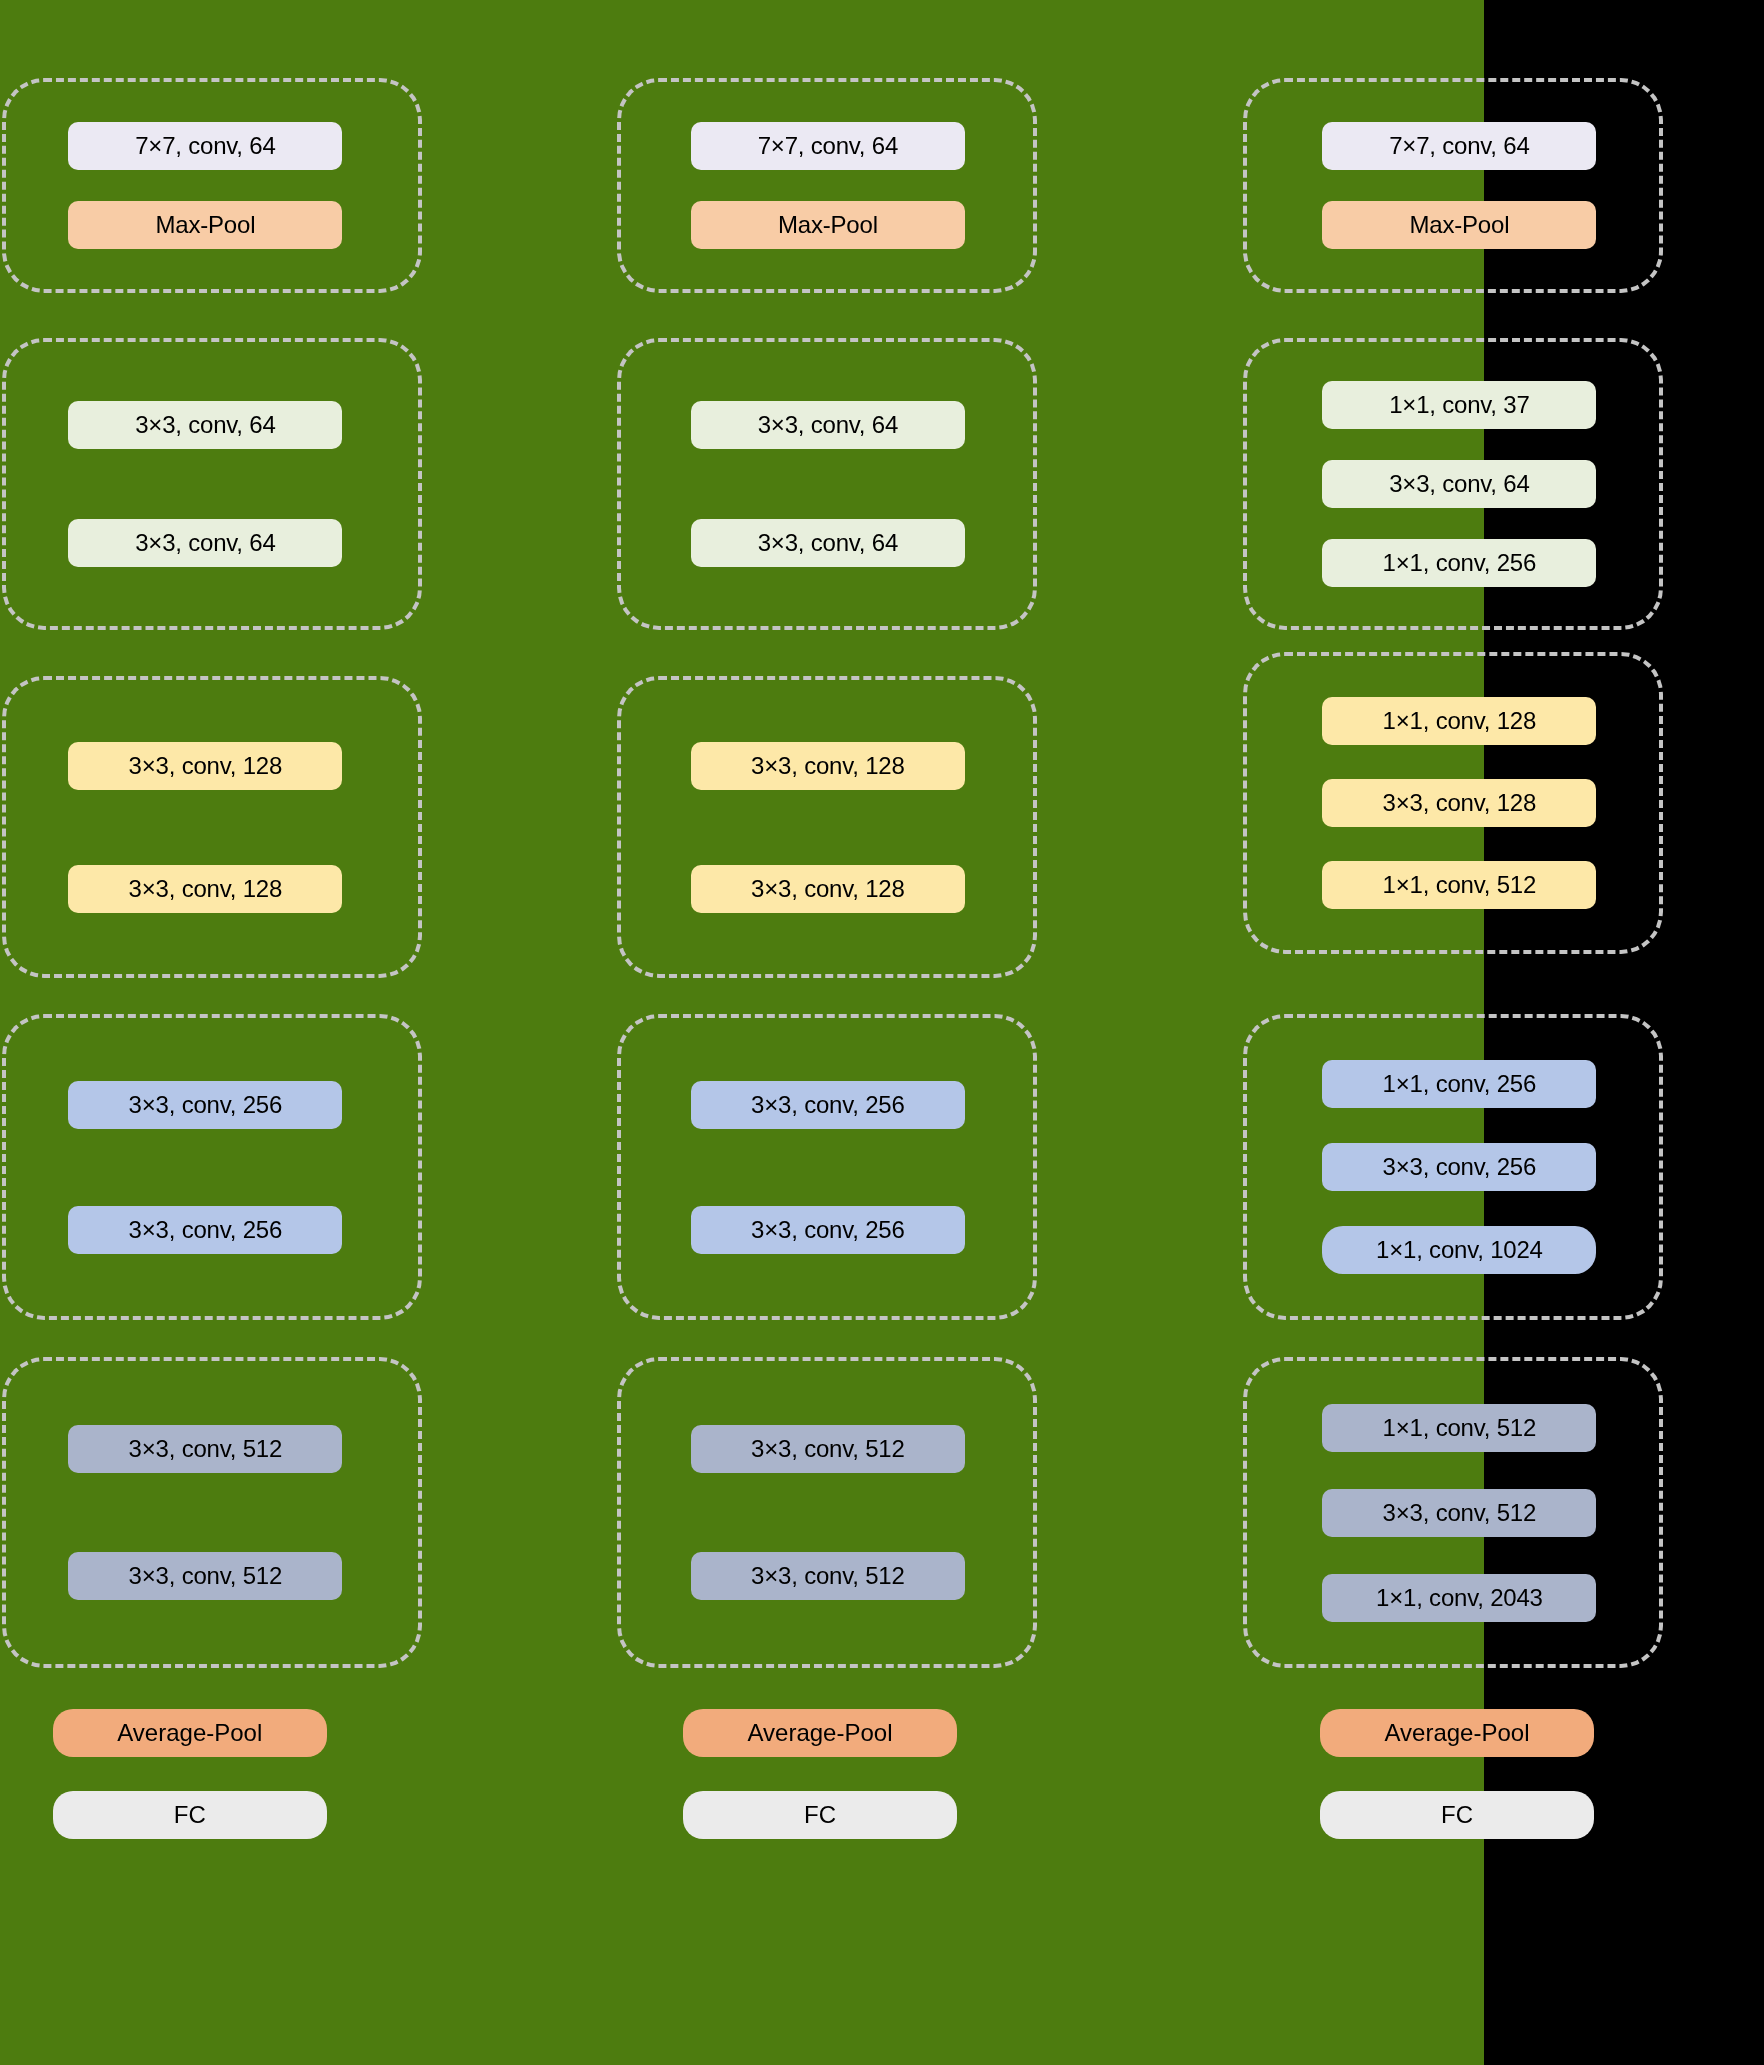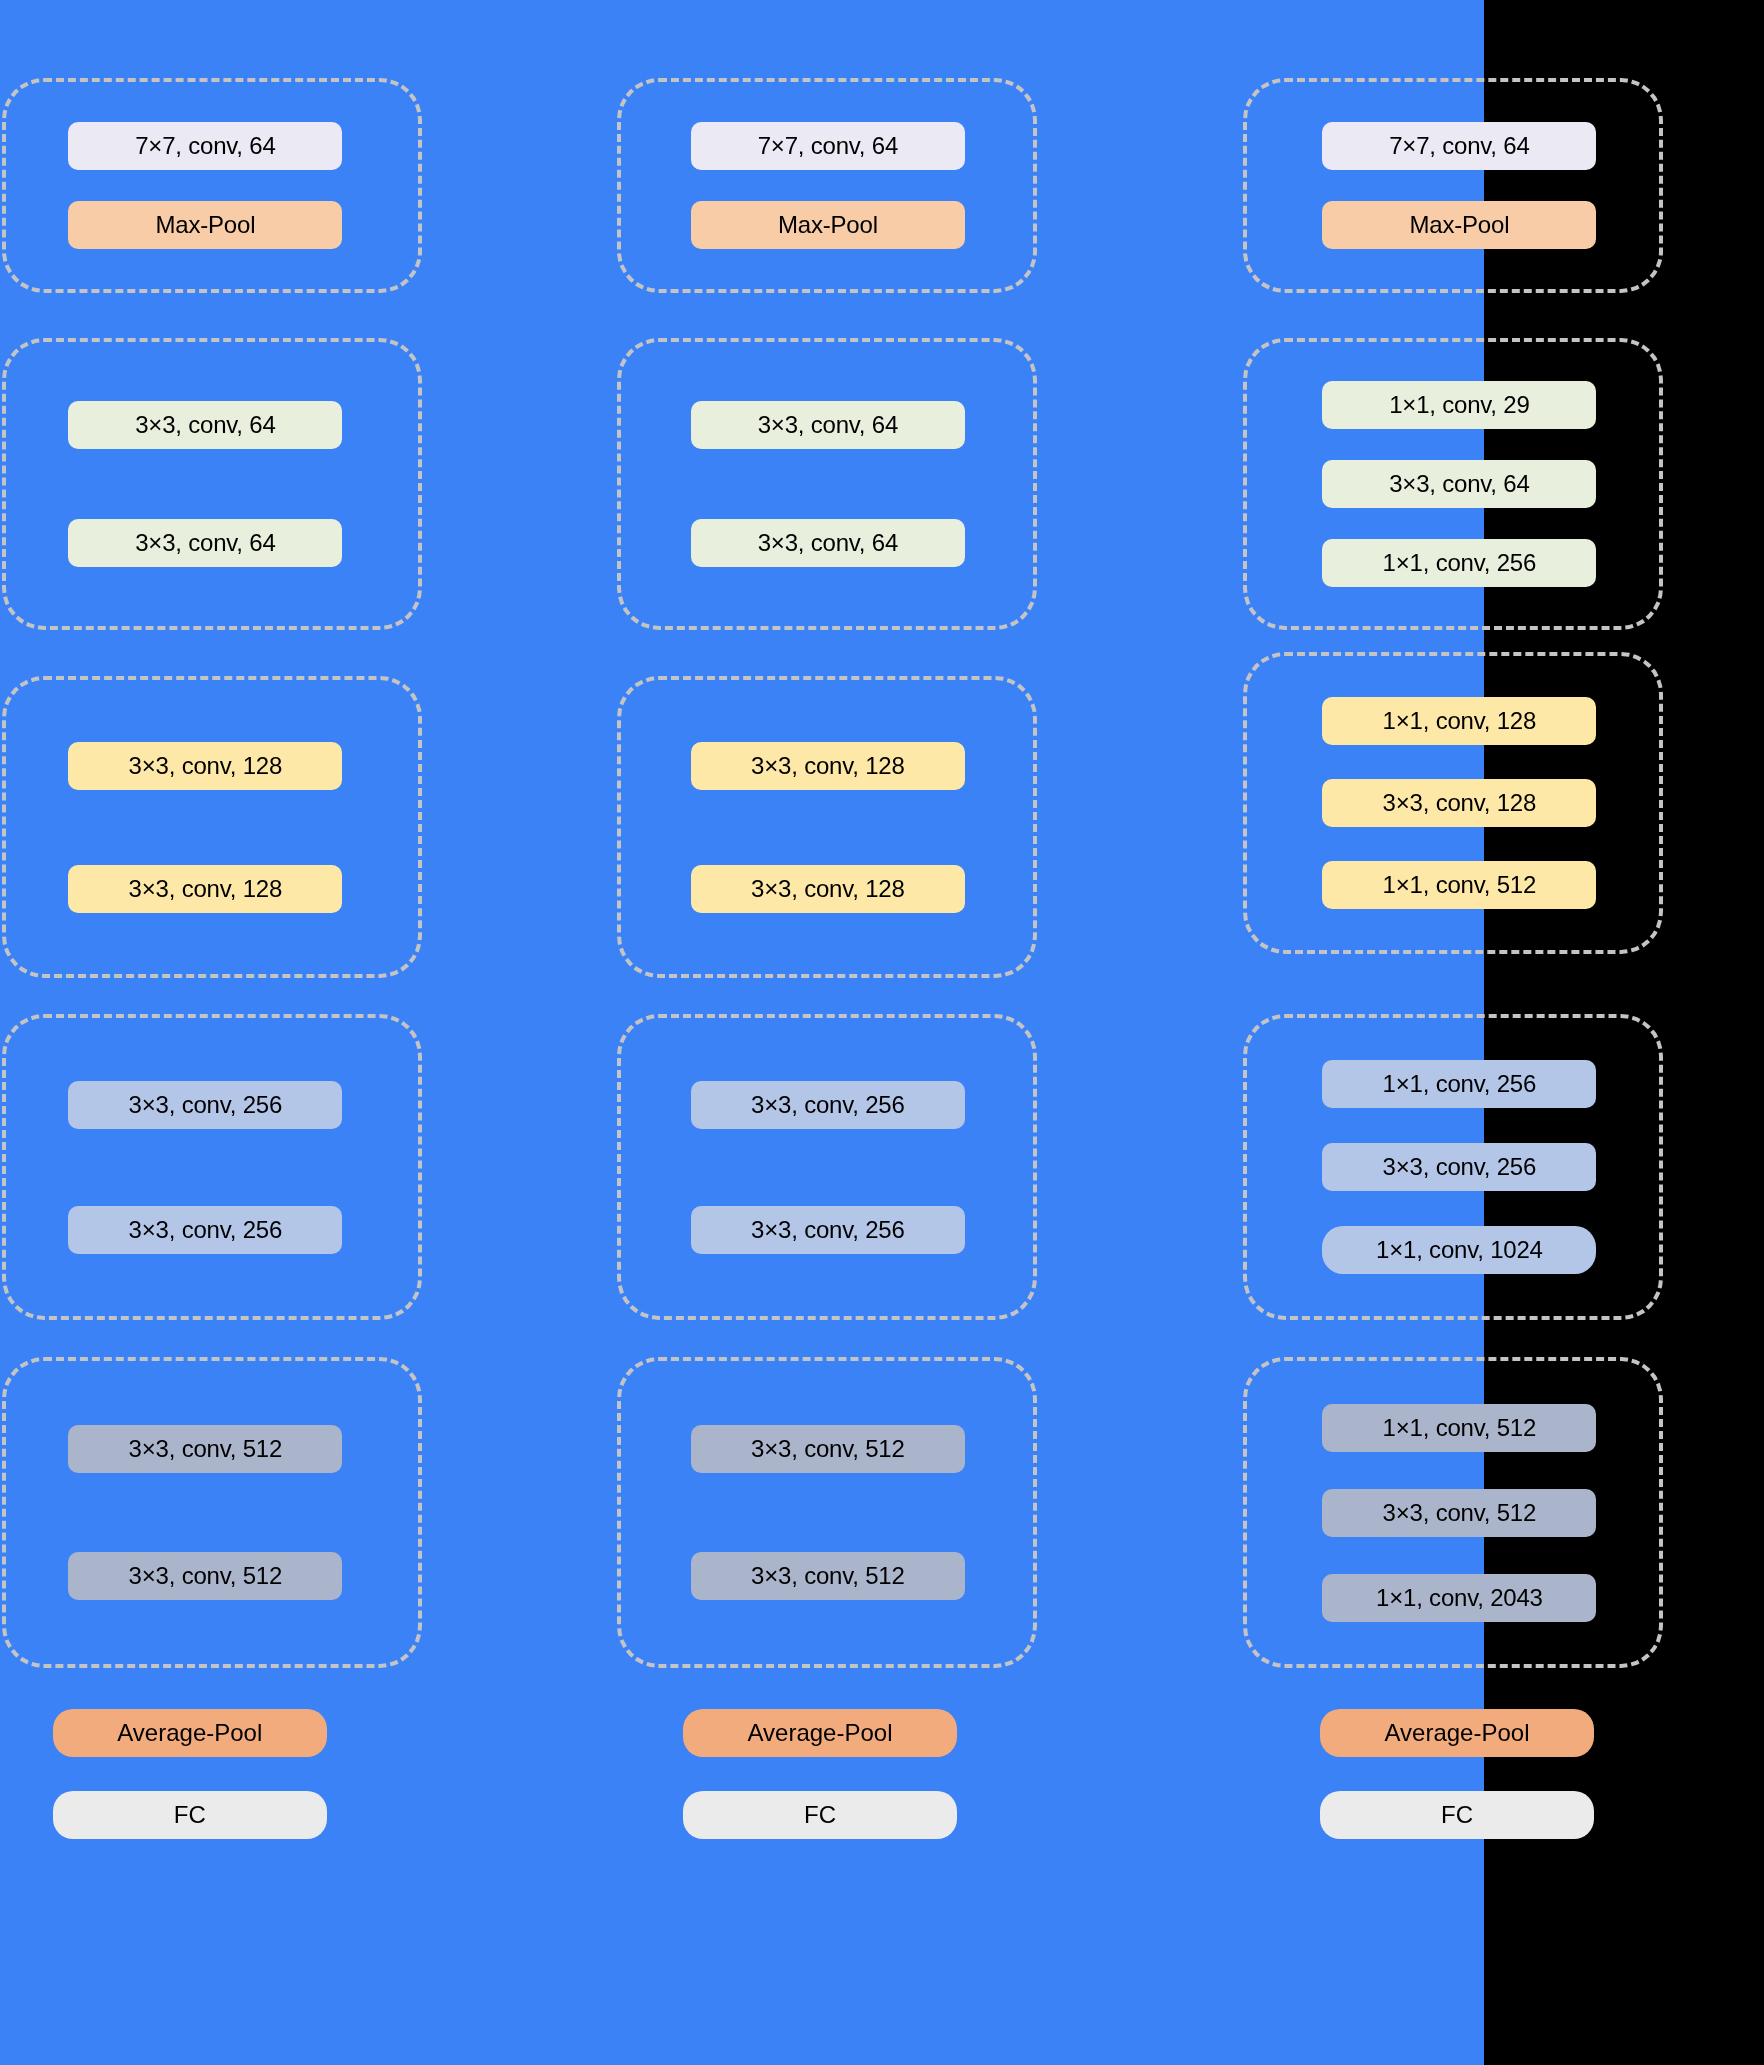--- a/index.html
+++ b/index.html
@@ -12,21 +12,21 @@
     height: 2065px;
     position: relative;
     overflow: hidden;
     font-family: "Liberation Sans", sans-serif;
   }
   #canvas {
     position: absolute;
     left: 0; top: 0;
     width: 1484px;
     height: 2065px;
-    background: #3b82f6;
+    background: #4d7c0f;
   }
   .column {
     position: absolute;
     top: 0;
     width: 420px;
     height: 2065px;
   }
   .col-1 { left: 1.8px; }
   .col-2 { left: 617px; }
   .col-3 { left: 1243px; }
@@ -170,21 +170,21 @@
     </div>
     <div class="column col-3">
       <div class="stage" style="top: 78px; height: 215px;">
         <div class="stage-inner">
           <div class="layer" style="background: rgb(235, 233, 243);">7×7, conv, 64</div>
           <div class="layer" style="background: rgb(248, 204, 166);">Max-Pool</div>
         </div>
       </div>
       <div class="stage" style="top: 338px; height: 292px;">
         <div class="stage-inner">
-          <div class="layer" style="background: rgb(232, 239, 221);">1×1, conv, 29</div>
+          <div class="layer" style="background: rgb(232, 239, 221);">1×1, conv, 37</div>
           <div class="layer" style="background: rgb(232, 239, 221);">3×3, conv, 64</div>
           <div class="layer" style="background: rgb(232, 239, 221);">1×1, conv, 256</div>
         </div>
       </div>
       <div class="stage" style="top: 652px; height: 302px;">
         <div class="stage-inner">
           <div class="layer" style="background: rgb(253, 232, 168);">1×1, conv, 128</div>
           <div class="layer" style="background: rgb(253, 232, 168);">3×3, conv, 128</div>
           <div class="layer" style="background: rgb(253, 232, 168);">1×1, conv, 512</div>
         </div>

